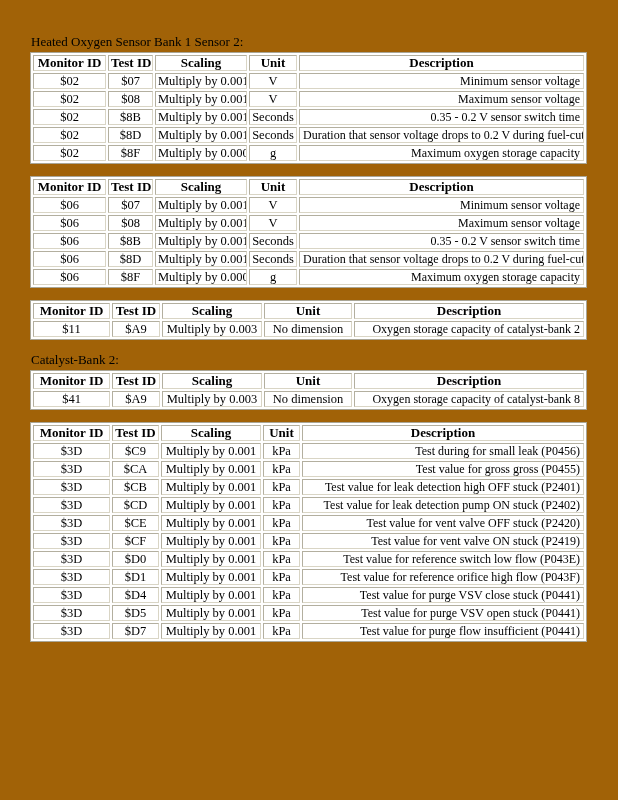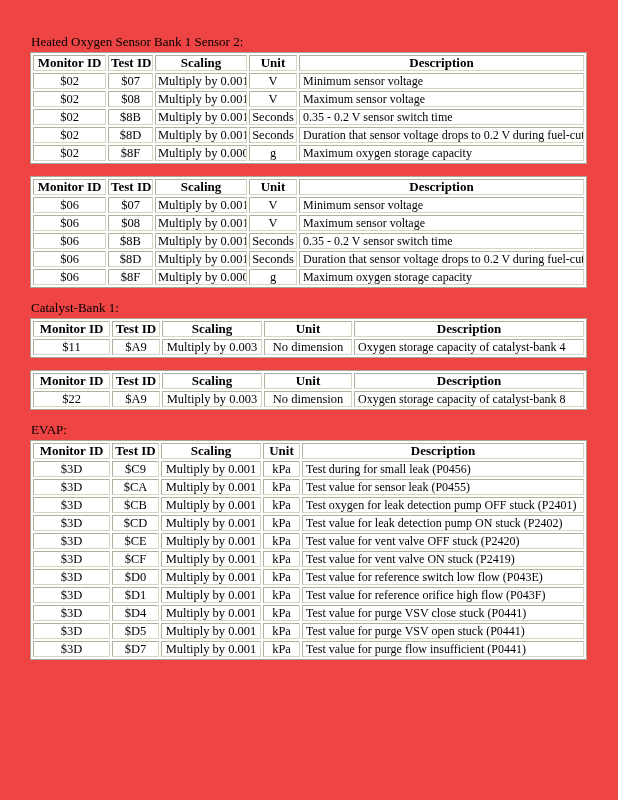--- a/index.html
+++ b/index.html
@@ -1,19 +1,19 @@
 <!DOCTYPE html>
 <html><head>
 <meta charset="utf-8">
 <style>
   html, body { margin:0; padding:0; background:#ffffff; }
   .page {
     width:618px; height:800px; box-sizing:border-box;
     padding:34px 26px 0 30px;
-    background:#ef4444; color:#000000;
+    background:#a16207; color:#000000;
     font-family:"Liberation Serif","DejaVu Serif",serif;
     overflow:hidden;
   }
   section.tbl-section { margin:0 0 12px 0; }
   .section-title {
     font-size:13px; line-height:15px; margin:0 0 3px 1px;
     font-family:"Liberation Serif","DejaVu Serif",serif;
   }
   table.data-table {
     border-collapse:separate; border-spacing:2px;
@@ -25,21 +25,21 @@
     border-color:#b3af9f #d9d5c5 #d9d5c5 #b3af9f;
     background:#ffffff;
     padding:0 2px;
     height:14px; line-height:14px;
     font-size:12.5px;
     text-align:center; vertical-align:middle;
     white-space:nowrap; overflow:hidden;
   }
   table.data-table th { font-size:13px; font-weight:bold; }
   table.data-table td.desc-cell, table.data-table th.desc-head { padding:0 3px; }
-  table.data-table td.desc-cell { text-align:left; font-size:12px; }
+  table.data-table td.desc-cell { text-align:right; font-size:12px; }
 </style>
 </head>
 <body>
 
 <div class="page">
   <section class="tbl-section">
       <div class="section-title">Heated Oxygen Sensor Bank 1 Sensor 2:</div>
       <table class="data-table">
         <colgroup>
           <col style="width: 73px;">
@@ -147,21 +147,20 @@
             <td>$06</td>
             <td>$8F</td>
             <td>Multiply by 0.0003</td>
             <td>g</td>
             <td class="desc-cell">Maximum oxygen storage capacity</td>
           </tr>
         </tbody>
       </table>
     </section>
   <section class="tbl-section">
-      <div class="section-title">Catalyst-Bank 1:</div>
       <table class="data-table">
         <colgroup>
           <col style="width: 77px;">
           <col style="width: 48px;">
           <col style="width: 100px;">
           <col style="width: 88px;">
           <col>
         </colgroup>
         <thead>
           <tr>
@@ -171,56 +170,56 @@
             <th>Unit</th>
             <th class="desc-head">Description</th>
           </tr>
         </thead>
         <tbody>
           <tr>
             <td>$11</td>
             <td>$A9</td>
             <td>Multiply by 0.003</td>
             <td>No dimension</td>
-            <td class="desc-cell">Oxygen storage capacity of catalyst-bank 4</td>
-          </tr>
-        </tbody>
-      </table>
-    </section>
-  <section class="tbl-section">
+            <td class="desc-cell">Oxygen storage capacity of catalyst-bank 2</td>
+          </tr>
+        </tbody>
+      </table>
+    </section>
+  <section class="tbl-section">
+      <div class="section-title">Catalyst-Bank 2:</div>
       <table class="data-table">
         <colgroup>
           <col style="width: 77px;">
           <col style="width: 48px;">
           <col style="width: 100px;">
           <col style="width: 88px;">
           <col>
         </colgroup>
         <thead>
           <tr>
             <th>Monitor ID</th>
             <th>Test ID</th>
             <th>Scaling</th>
             <th>Unit</th>
             <th class="desc-head">Description</th>
           </tr>
         </thead>
         <tbody>
           <tr>
-            <td>$22</td>
+            <td>$41</td>
             <td>$A9</td>
             <td>Multiply by 0.003</td>
             <td>No dimension</td>
             <td class="desc-cell">Oxygen storage capacity of catalyst-bank 8</td>
           </tr>
         </tbody>
       </table>
     </section>
   <section class="tbl-section">
-      <div class="section-title">EVAP:</div>
       <table class="data-table">
         <colgroup>
           <col style="width: 77px;">
           <col style="width: 47px;">
           <col style="width: 100px;">
           <col style="width: 37px;">
           <col>
         </colgroup>
         <thead>
           <tr>
@@ -237,28 +236,28 @@
             <td>$C9</td>
             <td>Multiply by 0.001</td>
             <td>kPa</td>
             <td class="desc-cell">Test during for small leak (P0456)</td>
           </tr>
           <tr>
             <td>$3D</td>
             <td>$CA</td>
             <td>Multiply by 0.001</td>
             <td>kPa</td>
-            <td class="desc-cell">Test value for sensor leak (P0455)</td>
+            <td class="desc-cell">Test value for gross gross (P0455)</td>
           </tr>
           <tr>
             <td>$3D</td>
             <td>$CB</td>
             <td>Multiply by 0.001</td>
             <td>kPa</td>
-            <td class="desc-cell">Test oxygen for leak detection pump OFF stuck (P2401)</td>
+            <td class="desc-cell">Test value for leak detection high OFF stuck (P2401)</td>
           </tr>
           <tr>
             <td>$3D</td>
             <td>$CD</td>
             <td>Multiply by 0.001</td>
             <td>kPa</td>
             <td class="desc-cell">Test value for leak detection pump ON stuck (P2402)</td>
           </tr>
           <tr>
             <td>$3D</td>

